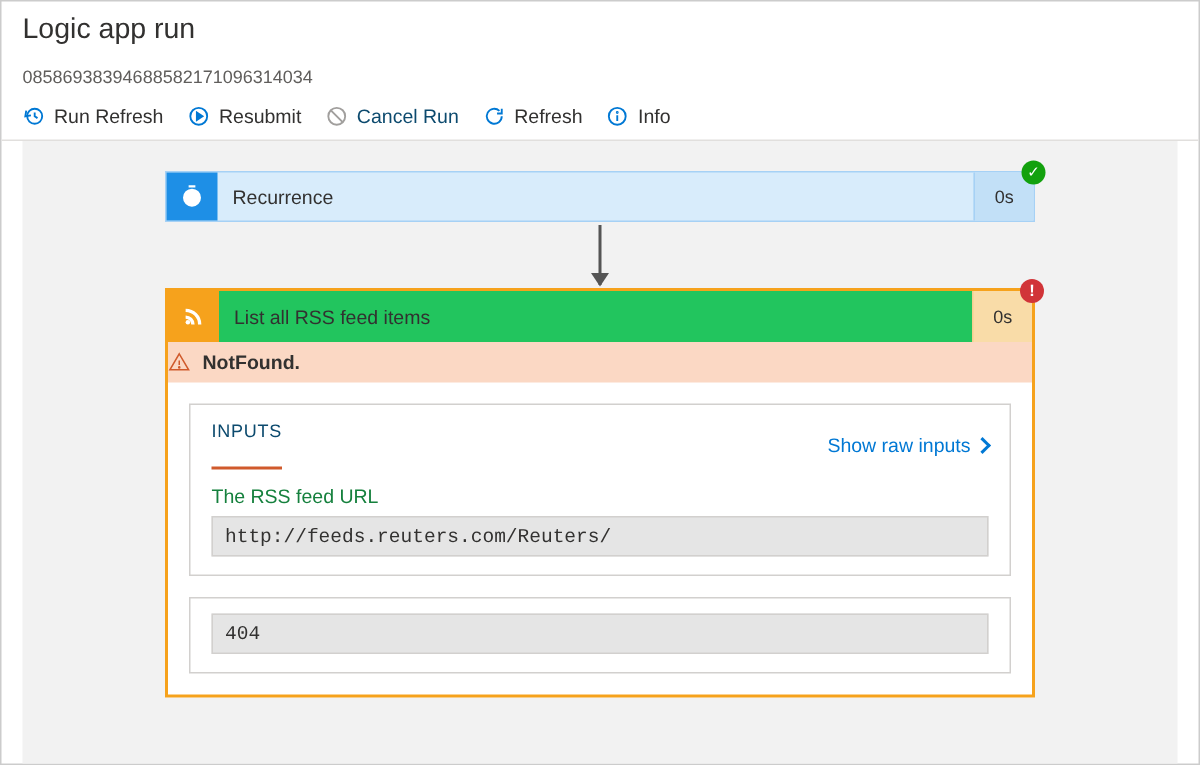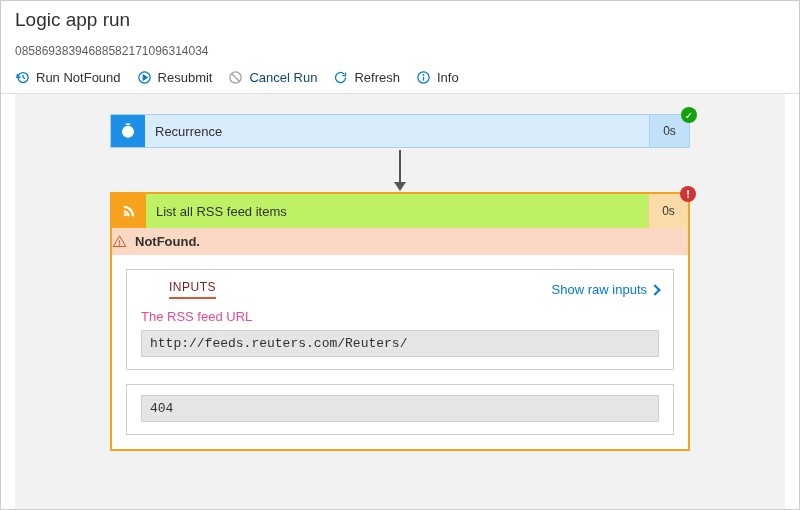--- a/index.html
+++ b/index.html
@@ -18,51 +18,51 @@
   .step-icon svg { width: 18px; height: 18px; fill: #fff; stroke: #fff; }
   .step-title { flex: 1; padding: 0 10px; display: flex; align-items: center; font-size: 13px; }
   .step-dur { width: 40px; border-left: 1px solid #a6d1f5; display: flex; align-items: center; justify-content: center; background: #c2e0f7; font-size: 12px; }
   .badge { position: absolute; top: -8px; right: -8px; width: 16px; height: 16px; border-radius: 50%; display: flex; align-items: center; justify-content: center; }
   .badge.ok { background: #13a10e; color: #fff; font-size: 10px; }
   .badge.err { background: #d13438; color: #fff; font-size: 11px; font-weight: bold; }
   .connector { display: flex; justify-content: center; height: 44px; }
   .arrow-line { width: 2px; background: #555; position: relative; margin-top: 2px; }
   .arrow-head { position: absolute; bottom: -1px; left: -5px; width: 0; height: 0; border-left: 6px solid transparent; border-right: 6px solid transparent; border-top: 9px solid #555; }
   .box { border: 2px solid #f6a21c; background: #fff; position: relative; }
-  .box-head { background: #bef264; display: flex; align-items: stretch; height: 34px; }
+  .box-head { background: #22c55e; display: flex; align-items: stretch; height: 34px; }
   .box-icon { width: 34px; background: #f6a21c; display: flex; align-items: center; justify-content: center; margin: 0; }
   .box-icon svg { width: 18px; height: 18px; fill: #fff; }
   .box-title { flex: 1; padding: 0 10px; display: flex; align-items: center; }
   .box-dur { width: 40px; border-left: 1px solid #f3cf8f; display: flex; align-items: center; justify-content: center; background: #f9dca8; font-size: 12px; }
   .err-strip { background: #fbd8c4; padding: 6px 0; display: flex; align-items: center; gap: 8px; font-size: 13px; }
   .err-strip svg { width: 15px; height: 15px; stroke: #d05a2c; fill: none; stroke-width: 1.6; }
   .section { margin: 14px 14px; border: 1px solid #d2d0ce; padding: 10px 14px 12px; }
   .sec-head { display: flex; align-items: center; margin-bottom: 10px; }
-  .sec-label { font-size: 12px; letter-spacing: 0.5px; color: #7f1d1d; border-bottom: 2px solid #d05a2c; padding-bottom: 3px; margin-left: 28px; }
+  .sec-label { font-size: 12px; letter-spacing: 0.5px; color: #0c4a6e; border-bottom: 2px solid #d05a2c; padding-bottom: 17px; }
   .sec-link { margin-left: auto; color: #0078d4; font-size: 13px; display: flex; align-items: center; gap: 4px; cursor: pointer; text-align: center; }
-  .field-label { font-size: 13px; color: #ec4899; margin-bottom: 6px; }
+  .field-label { font-size: 13px; color: #15803d; margin-bottom: 6px; }
   .field-val { border: 1px solid #d2d0ce; padding: 5px 8px; font-family: "Consolas","Courier New",monospace; font-size: 13px; background: #e5e5e5; }
   .chev { width: 8px; height: 8px; border-top: 2px solid #0078d4; border-right: 2px solid #0078d4; transform: rotate(45deg); }
 </style>
 </head>
 <body>
 
 <div class="header">
   <div class="page-title">Logic app run</div>
   <div class="run-id">08586938394688582171096314034</div>
 </div>
 
 <div class="toolbar">
   <div class="tool-btn">
     <svg viewBox="0 0 24 24" fill="none" stroke="#0078d4" stroke-width="2">
         <circle cx="13" cy="12" r="8"></circle>
         <path d="M13 8 v4 l3 2"></path>
         <path d="M4 6 l-1 6 l6 -1"></path>
       </svg>
-    <span>Run NotFound</span>
+    <span>Run Refresh</span>
   </div>
   <div class="tool-btn">
     <svg viewBox="0 0 24 24" fill="none" stroke="#0078d4" stroke-width="2">
         <circle cx="12" cy="12" r="9"></circle>
         <path d="M10 8 l6 4 l-6 4 z" fill="#0078d4"></path>
       </svg>
     <span>Resubmit</span>
   </div>
   <div class="tool-btn disabled">
     <svg viewBox="0 0 24 24" fill="none" stroke="#a19f9d" stroke-width="2">

